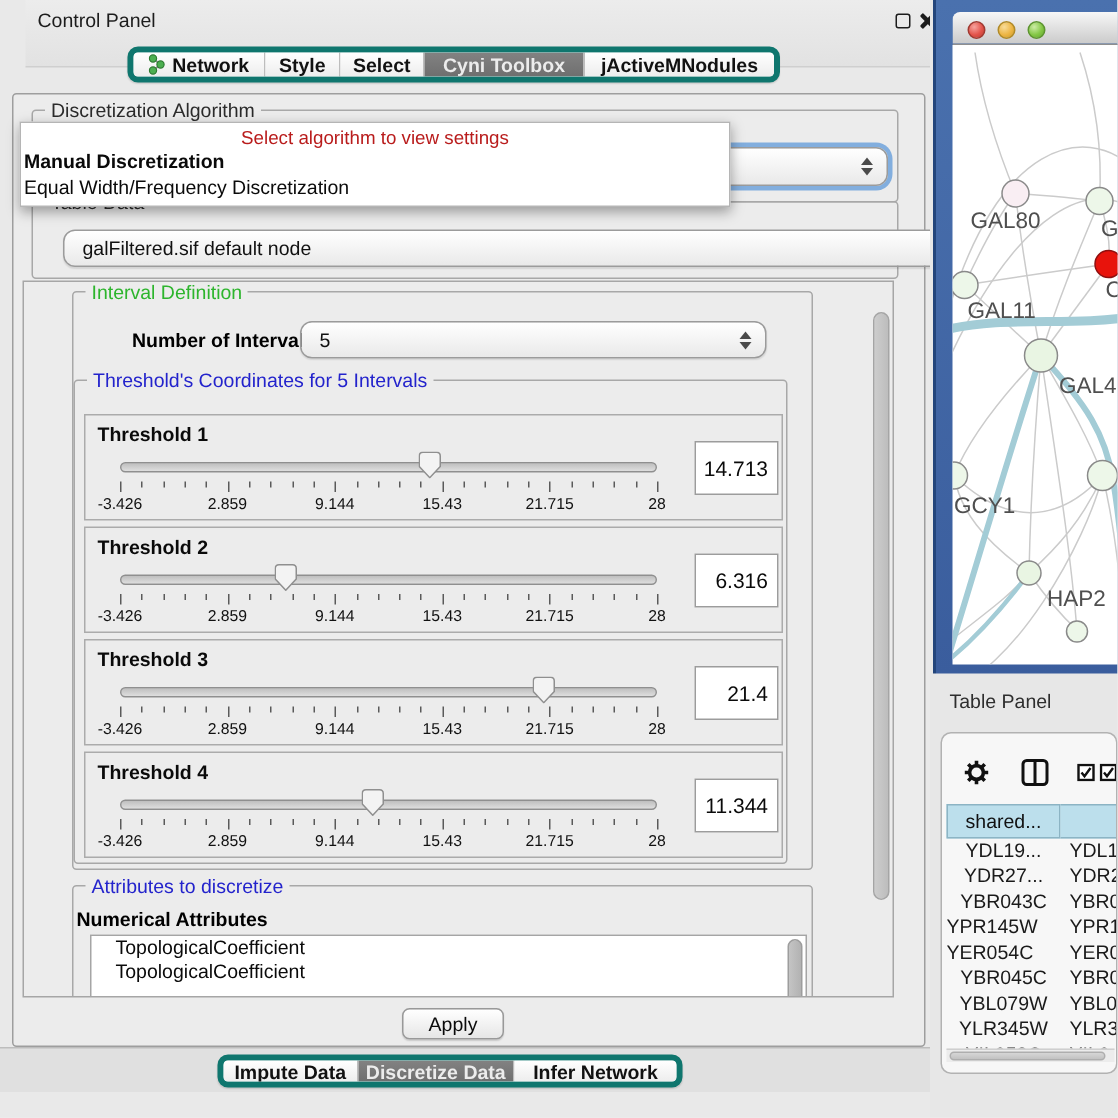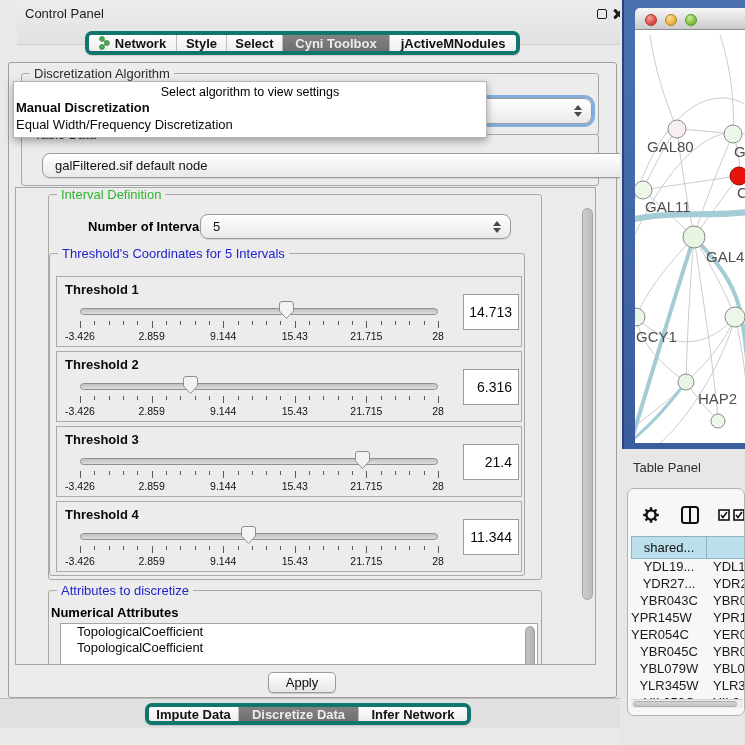--- a/index.html
+++ b/index.html
@@ -33,21 +33,21 @@
   .gt-blue { color:#2323cc; }
 
   .combo { background:linear-gradient(#ffffff,#e9e9e9); border:1px solid #9b9b9b; border-radius:8px; font-size:13px; color:#111; box-shadow:0 1px 1px rgba(0,0,0,.1); }
   .combo .val { position:absolute; left:12px; top:0; bottom:0; display:flex; align-items:center; }
   .stepper { position:absolute; right:9px; top:50%; transform:translateY(-50%); width:8px; height:12px; }
   .stepper:before { content:""; position:absolute; left:0; top:0; border-left:4px solid transparent; border-right:4px solid transparent; border-bottom:5px solid #4a4a4a; }
   .stepper:after { content:""; position:absolute; left:0; bottom:0; border-left:4px solid transparent; border-right:4px solid transparent; border-top:5px solid #4a4a4a; }
   .focus-ring { box-shadow:0 0 0 3px #82aede; }
 
   .popup { left:4px; top:18px; width:474px; height:57px; background:#ffffff; border:1px solid #b5b5b5; box-shadow:0 3px 8px rgba(0,0,0,.35); z-index:9; }
-  .popup-hint { text-align:center; color:#000000; font-size:12.5px; padding-top:3px; }
+  .popup-hint { text-align:center; color:#b91c1c; font-size:12.5px; padding-top:3px; }
   .popup-option { font-size:13px; color:#0a0a0a; padding:1px 2px 0 2px; line-height:16px; }
   .popup-option.first { font-weight:bold; }
 
   .viewport { left:6px; top:124px; width:581px; height:478px; border:1px solid #a6a6a6; background:#ececec; overflow:hidden; }
   .vscroll-thumb { left:566px; top:20px; width:11px; height:392px; background:linear-gradient(90deg,#cdcdcd,#bdbdbd); border:1px solid #a5a5a5; border-radius:6px; }
 
   .thr-row { position:absolute; left:6px; width:466px; height:71px; border:1px solid #ababab; background:#ececec; }
   .thr-label { position:absolute; left:8px; top:5px; font-size:13px; font-weight:bold; color:#0a0a0a; }
   .track { position:absolute; left:23px; top:31px; width:358px; height:7px; border:1px solid #8f8f8f; border-radius:4px; background:linear-gradient(#bfbfbf,#dedede); }
   .thumb { position:absolute; top:24px; width:15px; height:18px; }
@@ -322,21 +322,21 @@
 
       <div class="abs vscroll-thumb"></div>
     </div>
 
     <div class="abs apply-btn">Apply</div>
   </div>
 
   <div class="abs bottom-strip"></div>
   <div class="abs tabstrip bottom-tabstrip" id="bottom-tabs">
       <div class="seg" style="width: 90px;">Impute Data</div>
-      <div class="seg selected" style="width: 120px;">Discretize Data</div>
+      <div class="seg selected" style="width: 104px;">Discretize Data</div>
       <div class="seg" style="width: 108px;">Infer Network</div>
     </div>
 </div>
 
 <div class="abs right-pane">
 
   <div class="abs net-window">
     <div class="abs mac-titlebar">
       <div class="light" style="left:10px; background:radial-gradient(circle at 35% 30%, #f6a49e, #e3544b 55%, #b73d33); border:1px solid #a03a31;"></div>
       <div class="light" style="left:30px; background:radial-gradient(circle at 35% 30%, #f8dc9a, #edb543 55%, #c79a2e); border:1px solid #b08a28;"></div>

